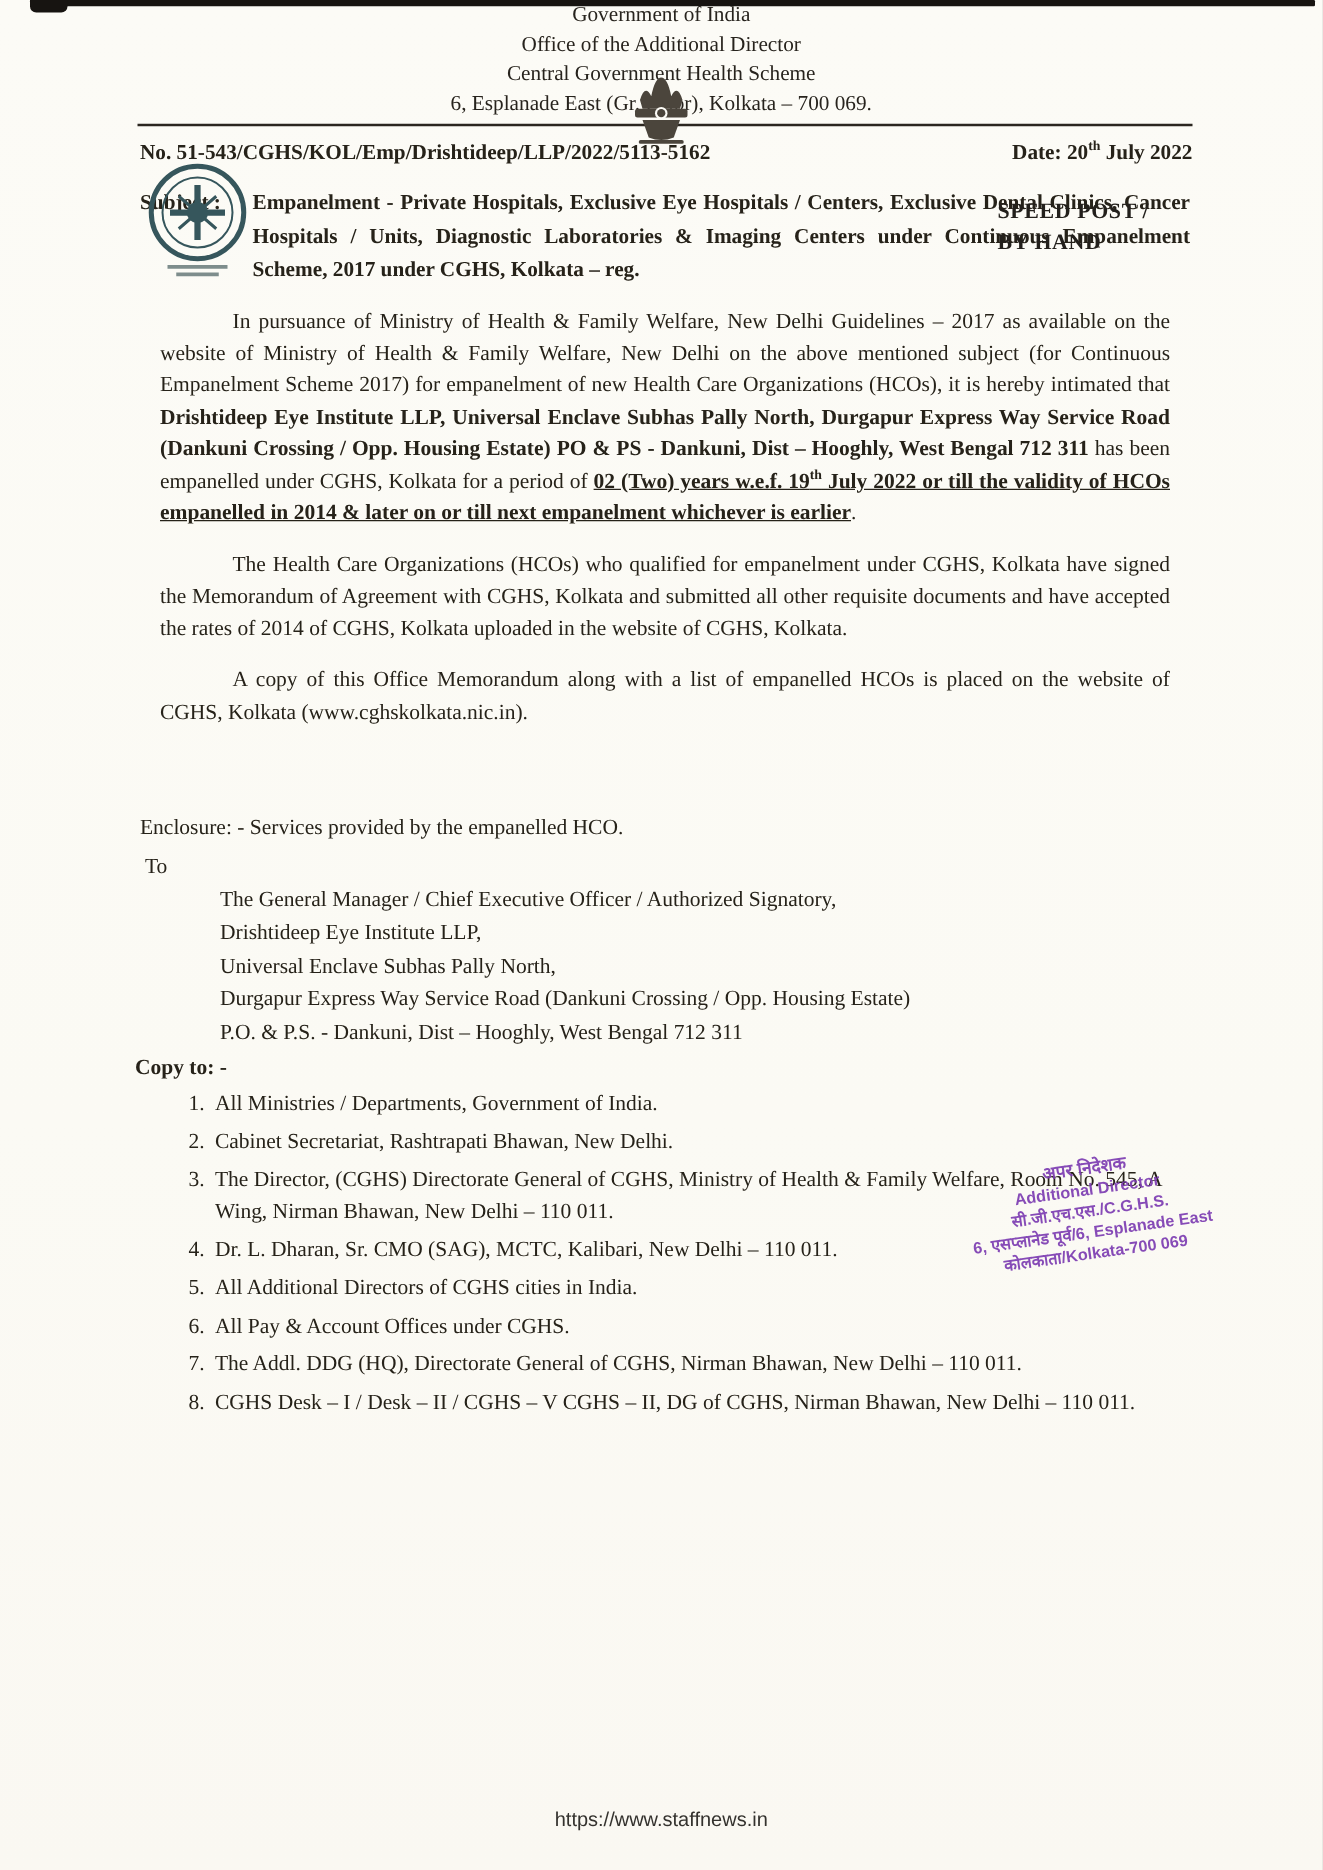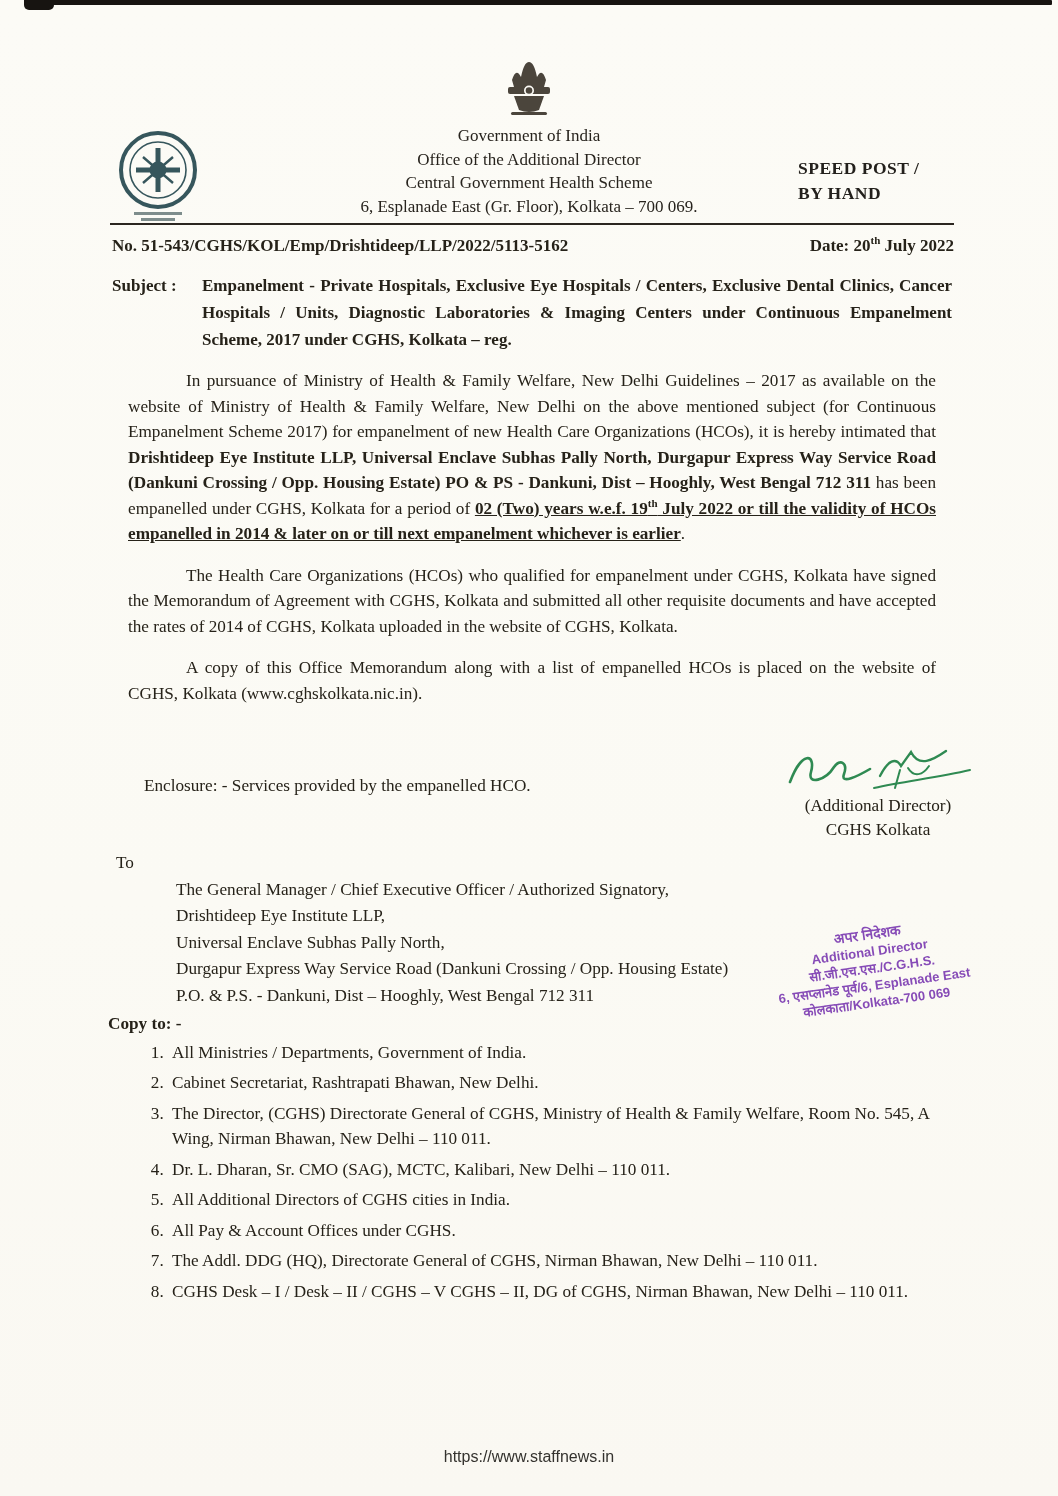--- a/index.html
+++ b/index.html
@@ -24,21 +24,20 @@
   .emblem { position: absolute; top: 56px; left: 50%; transform: translateX(-50%); }
   .cghs-logo { position: absolute; top: 128px; left: 114px; }
 
   .dispatch {
     position: absolute; top: 156px; left: 798px;
     font-weight: bold; font-size: 17.5px; line-height: 25px;
     letter-spacing: .5px; color: #23201c;
   }
 
   .letterhead {
-    padding-top: 124px;
     text-align: center;
     font-size: 17px; line-height: 23.5px;
     color: #27231d;
   }
   .header-rule { margin: 5px 104px 0 110px; border-bottom: 2px solid #2b2620; }
 
   .ref-row {
     display: flex; justify-content: space-between;
     padding: 9px 104px 0 112px;
     font-weight: bold; font-size: 17px; line-height: 24px;
@@ -63,21 +62,21 @@
     font-size: 17.2px; line-height: 25.5px;
     text-align: justify; text-indent: 58px;
   }
   .p1 { margin-top: 15px; }
   .u { text-decoration: underline; }
 
   .sig-row {
     display: flex; justify-content: space-between; align-items: flex-start;
     padding: 20px 82px 0 112px;
   }
-  .enclosure { font-size: 17.2px; margin-top: 34px; margin-left: 32px; }
+  .enclosure { font-size: 17.2px; margin-top: 34px; }
   .signatory { text-align: center; font-size: 17.2px; line-height: 24px; }
   .signature-svg { display: block; margin: 0 auto -4px; }
 
   .to-block { padding: 8px 106px 0 116px; font-size: 17.2px; line-height: 26.5px; }
   .to-lines { margin-left: 60px; }
 
   .stamp {
     position: absolute; top: 926px; left: 738px; width: 268px;
     transform: rotate(-8deg);
     color: #7d3db2; opacity: .92;
@@ -160,32 +159,20 @@
   </div>
 
   <p class="body-p p1">
     <span>In pursuance of Ministry of Health &amp; Family Welfare, New Delhi Guidelines – 2017 as available on the website of Ministry of Health &amp; Family Welfare, New Delhi on the above mentioned subject (for Continuous Empanelment Scheme 2017) for empanelment of new Health Care Organizations (HCOs), it is hereby intimated that </span><b>Drishtideep Eye Institute LLP, Universal Enclave Subhas Pally North, Durgapur Express Way Service Road (Dankuni Crossing / Opp. Housing Estate) PO &amp; PS - Dankuni, Dist – Hooghly, West Bengal 712 311</b><span> has been  empanelled under CGHS, Kolkata for a period of </span><b class="u"><span>02 (Two) years w.e.f. 19</span><sup>th</sup><span> July 2022 or till the validity of HCOs empanelled in 2014 &amp; later on or till next empanelment whichever is earlier</span></b><span>.</span>
   </p>
   <p class="body-p">The Health Care Organizations (HCOs) who qualified for empanelment under CGHS, Kolkata have signed the Memorandum of Agreement with CGHS, Kolkata and submitted all other requisite documents and have accepted the rates of 2014 of CGHS, Kolkata uploaded in the website of CGHS, Kolkata.</p>
   <p class="body-p">A copy of this Office Memorandum along with a list of empanelled HCOs is placed on the website of CGHS, Kolkata (www.cghskolkata.nic.in).</p>
 
   <div class="sig-row">
     <div class="enclosure">Enclosure: - Services provided by the empanelled HCO.</div>
-    <div class="signatory">
-      <svg class="signature-svg" width="196" height="56" viewBox="0 0 196 56">
-        <g stroke="#2f8a52" fill="none" stroke-linecap="round">
-          <path d="M10 40 C 22 8, 36 12, 31 30 C 27 44, 46 38, 54 25 C 60 16, 68 21, 64 32 C 60 43, 78 34, 90 27" stroke-width="2.6"></path>
-          <path d="M100 34 C 108 18, 116 15, 121 24 L 131 10 C 139 26, 153 18, 166 9" stroke-width="2.3"></path>
-          <path d="M120 28 L 115 46 M128 26 C 134 36, 143 33, 149 24" stroke-width="2"></path>
-          <path d="M94 46 C 124 39, 156 36, 190 28" stroke-width="2"></path>
-        </g>
-      </svg>
-      <div>(Additional Director)</div>
-      <div>CGHS Kolkata</div>
-    </div>
   </div>
 
   <div class="to-block">
     <div>To</div>
     <div class="to-lines">
       <div>The General Manager / Chief Executive Officer / Authorized Signatory,</div>
       <div>Drishtideep Eye Institute LLP,</div>
       <div>Universal Enclave Subhas Pally North,</div>
       <div>Durgapur Express Way Service Road (Dankuni Crossing / Opp. Housing Estate)</div>
       <div>P.O. &amp; P.S. - Dankuni, Dist – Hooghly, West Bengal 712 311</div>

